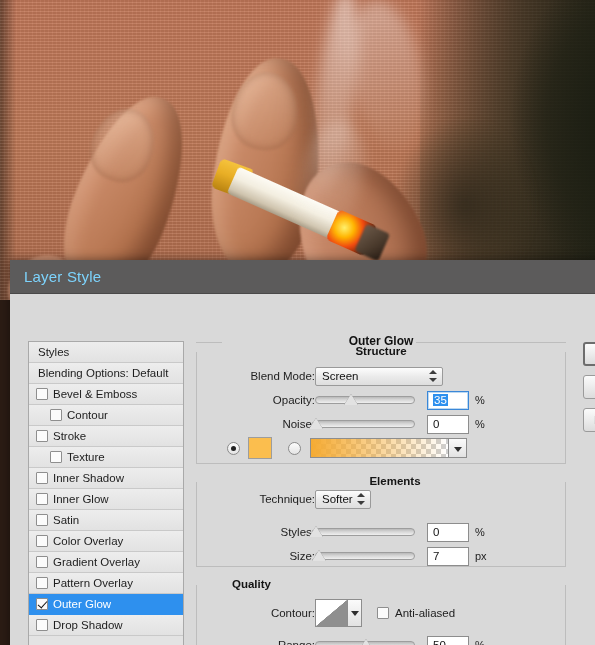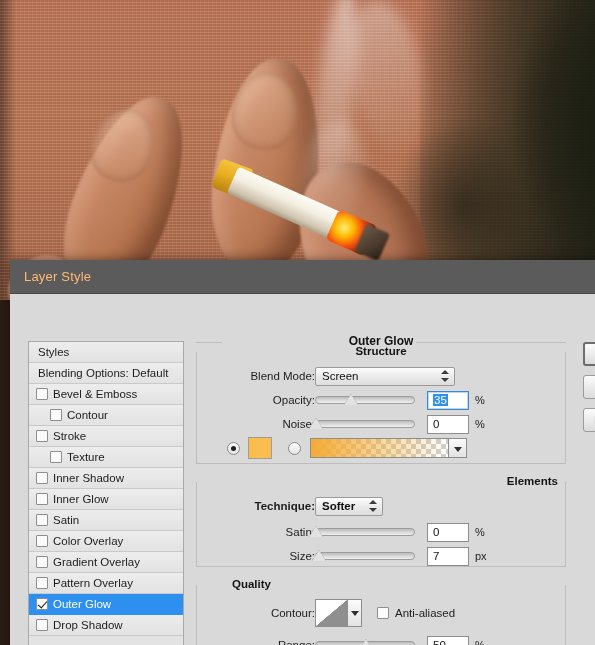--- a/index.html
+++ b/index.html
@@ -136,22 +136,22 @@
     box-shadow: 0 0 10px rgba(0,0,0,.45);
   }
   #titlebar {
     height: 34px;
     background: #5c5b5b;
     border-bottom: 1px solid #4a4949;
     display: flex; align-items: center;
     padding-left: 14px;
   }
   #titlebar .title {
-    color: #fdba74;
-    font-size: 13px;
+    color: #7dd3fc;
+    font-size: 15px;
     letter-spacing: .2px;
   }
   #body {
     position: relative;
     height: 366px;
     padding: 8px 0 0 0;
     background: #d9d9d9;
   }
 
   
@@ -489,21 +489,21 @@
           <span>Outer Glow</span>
         </div>
 
         <div class="group" style="top:18px; height:112px;">
           <div class="group-title">
             <span>Structure</span>
           </div>
 
           <div class="row" style="top:14px;">
             <div class="rlabel">Blend Mode:</div>
-            <div class="combo" style="width:140px;">
+            <div class="combo" style="width:128px;">
               <span>Screen</span>
               <span class="arrows"></span>
             </div>
           </div>
 
           <div class="row" style="top:38px;">
             <div class="rlabel">Opacity:</div>
             <div class="slider" style="width:100px;">
               <div class="thumb" style="left:28px;"></div>
             </div>
@@ -529,34 +529,34 @@
             <div id="color-swatch" style="margin-left: 8px; background: rgb(251, 190, 78);"></div>
             <div class="radio" style="margin-left:16px;"></div>
             <div id="grad-swatch" style="margin-left:9px;">
               <div class="fill" style="background: linear-gradient(90deg, rgb(245, 171, 51) 0%, rgba(245, 171, 51, 0) 100%);"></div>
             </div>
             <div id="grad-arrow"></div>
           </div>
         </div>
 
         <div class="group" style="top:148px; height:85px;">
-          <div class="group-title" style="text-align:right; padding-left:28px;">
+          <div class="group-title" style="text-align:center; padding-left:28px;">
             <span>Elements</span>
           </div>
 
-          <div class="row" style="top:14px;font-weight:bold;">
+          <div class="row" style="top:7px;">
             <div class="rlabel">Technique:</div>
-            <div class="combo" style="width:68px;">
+            <div class="combo" style="width:56px;">
               <span>Softer</span>
               <span class="arrows"></span>
             </div>
           </div>
 
           <div class="row" style="top:40px;">
-            <div class="rlabel">Satin:</div>
+            <div class="rlabel">Styles:</div>
             <div class="slider" style="width:100px;">
               <div class="thumb" style="left: -7px;"></div>
             </div>
             <div class="numfield" style="width:42px;margin-left:12px;">
               <span>0</span>
             </div>
             <span class="unit">%</span>
           </div>
 
           <div class="row" style="top:64px;align-items:center;">

